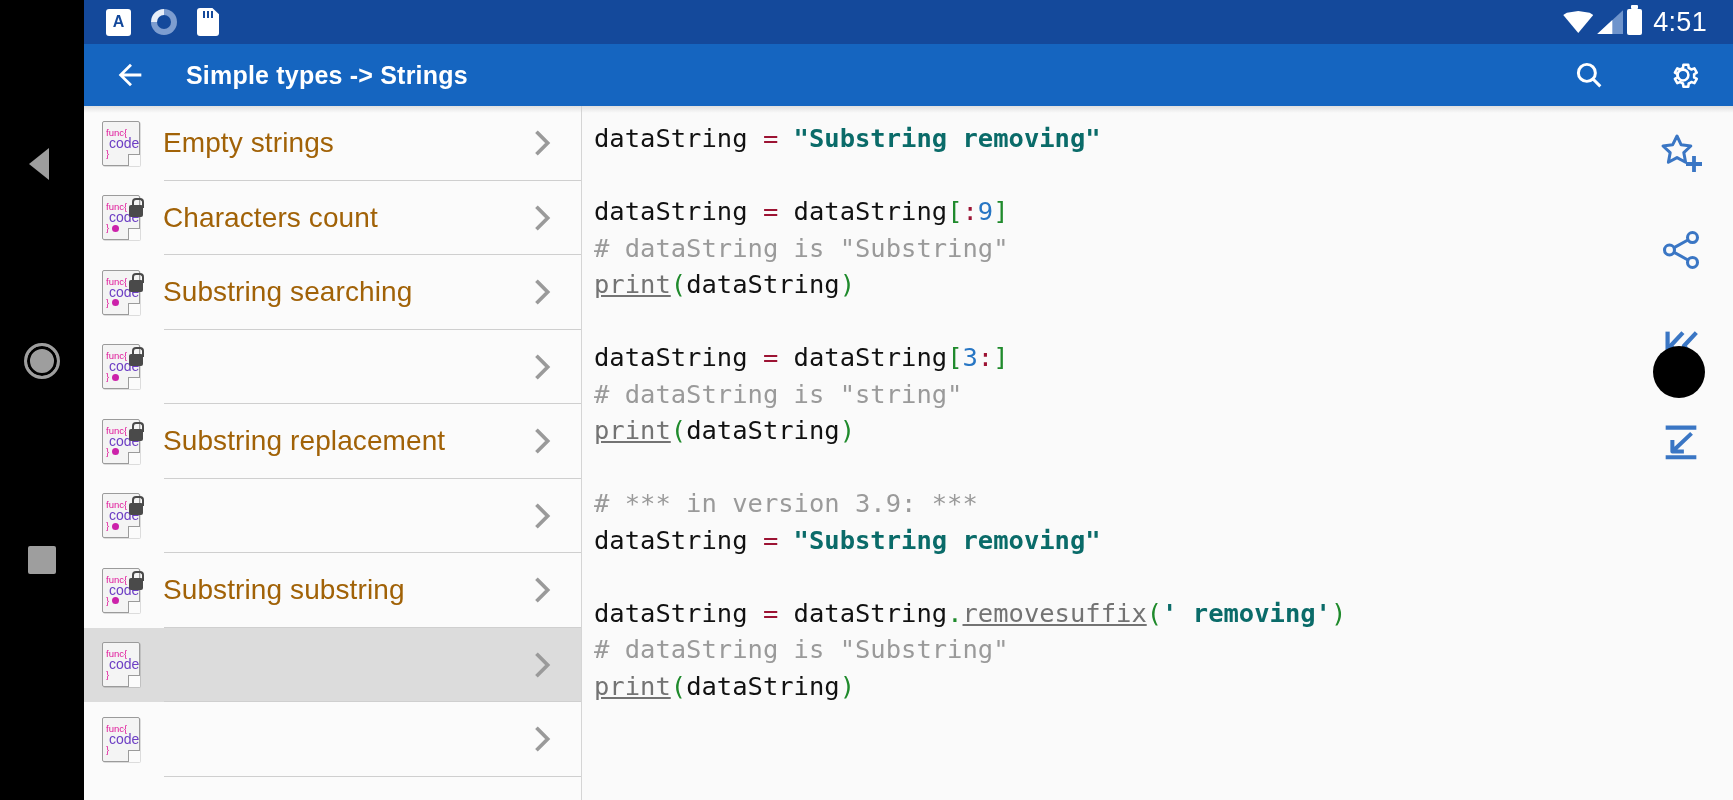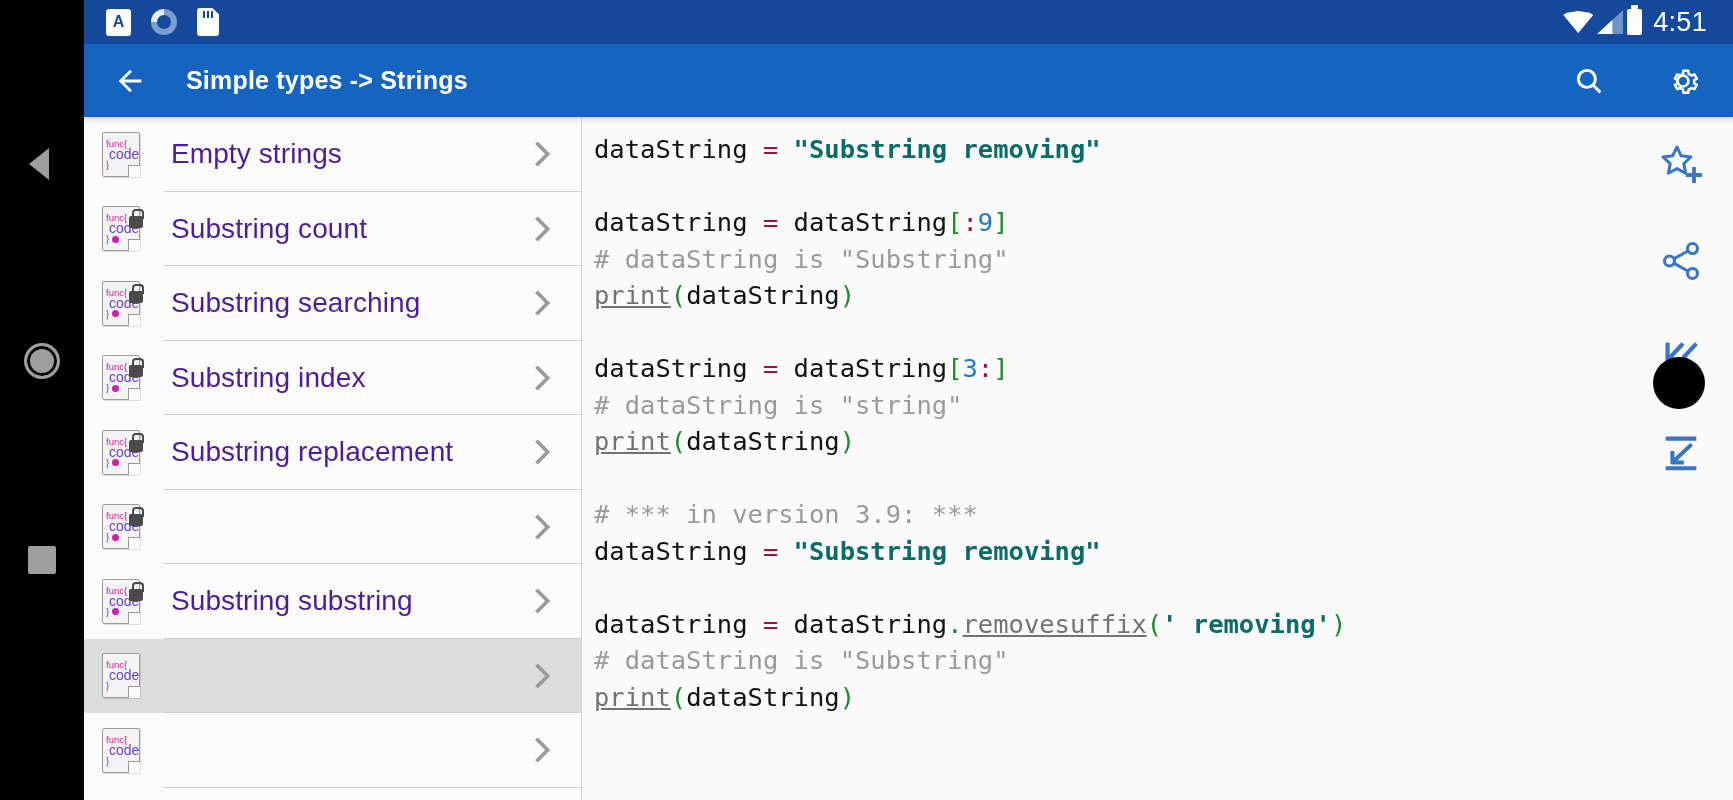--- a/index.html
+++ b/index.html
@@ -65,21 +65,21 @@
     clip-path: polygon(50% 100%, 0 18%, 12% 8%, 50% 0, 88% 8%, 100% 18%); }
   .ic-signal { width: 26px; height: 24px; position: relative; }
   .ic-signal .bg { position:absolute; inset:0; background:#6f94cc;
     clip-path: polygon(100% 0, 100% 100%, 0 100%); }
   .ic-signal .fg { position:absolute; inset:0; background:#fff;
     clip-path: polygon(58% 42%, 58% 100%, 0 100%); }
   .ic-batt { width: 15px; height: 26px; background:#fff; border-radius:2px; position:relative;}
   .ic-batt::before{content:"";position:absolute;top:-4px;left:4px;width:7px;height:4px;background:#fff;border-radius:1px;}
 
   
-  .appbar { height: 73px; background: #1565c0; display: flex; align-items: center;
+  .appbar { height: 62px; background: #1565c0; display: flex; align-items: center;
             padding: 0 22px 0 24px; color:#fff; position: relative; }
   .ab-back { width: 44px; height: 44px; display:flex;align-items:center;justify-content:center; }
   .ab-title { font-size: 25px; font-weight: bold; margin-left: 34px; letter-spacing: .2px; }
   .ab-actions { margin-left:auto; display:flex; align-items:center; gap: 50px; padding-right: 6px;}
   .ab-actions > div { width: 44px; height: 44px; display:flex;align-items:center;justify-content:center; }
 
   
   .body { position: relative; height: 694px; background:#fafafa; display:flex; }
   .body::before{content:"";position:absolute;left:0;right:0;top:0;height:7px;
     background:linear-gradient(#c9c9c9,rgba(201,201,201,0));opacity:.55;z-index:4;pointer-events:none;}
@@ -100,21 +100,21 @@
   .doc::after{content:"";position:absolute;right:-1px;bottom:-1px;width:11px;height:11px;
     background:#fbfbfb;border-left:1px solid #9b9b9b;border-top:1px solid #9b9b9b;}
   .doc .l1{font-size:9.5px;color:#e0189a;line-height:10px;font-family:"Liberation Sans",sans-serif;}
   .doc .l2{font-size:14px;color:#6d3fc4;line-height:11px;padding-left:3px;}
   .doc .l3{font-size:9.5px;color:#e0189a;line-height:10px;display:flex;align-items:center;gap:3px;}
   .doc .dot{width:7px;height:7px;border-radius:50%;background:#cc22aa;display:inline-block;}
   .lock { position:absolute; top: 10px; right: 2px; width: 14px; height: 12px;
           background:#4a4a4a; border-radius:2px; }
   .lock::before{content:"";position:absolute;top:-7px;left:3px;width:8px;height:8px;
     border:2px solid #4a4a4a;border-bottom:none;border-radius:4px 4px 0 0;}
-  .row-label { font-size: 28px; color:#4c1d95; margin-left: 26px; letter-spacing: .1px;
+  .row-label { font-size: 28px; color:#a16207; margin-left: 18px; letter-spacing: .1px;
                white-space:nowrap; }
   .chev { margin-left:auto; margin-right: 22px; color:#9a9a9a; }
 
   
   .code {
     flex: 1; position: relative; background:#fafafa; overflow:hidden;
     padding: 14px 0 0 12px;
   }
   pre.src {
     font-family: "DejaVu Sans Mono", monospace;
@@ -207,21 +207,21 @@
           </div>
           <div class="row">
             <div class="row-ic">
               <div class="doc">
                 <span class="l1">func{</span>
                 <span class="l2">code</span>
                 <span class="l3">}<i class="dot"></i></span>
               </div>
               <span class="lock"></span>
             </div>
-            <span class="row-label">Substring count</span>
+            <span class="row-label">Characters count</span>
             <svg class="chev" width="34" height="34" viewBox="0 0 24 24">
               <path fill="none" stroke="#9a9a9a" stroke-width="2.6" stroke-linecap="square" d="M9 5l7 7-7 7"></path>
             </svg>
             <span class="sep"></span>
           </div>
           <div class="row">
             <div class="row-ic">
               <div class="doc">
                 <span class="l1">func{</span>
                 <span class="l2">code</span>
@@ -237,21 +237,20 @@
           </div>
           <div class="row">
             <div class="row-ic">
               <div class="doc">
                 <span class="l1">func{</span>
                 <span class="l2">code</span>
                 <span class="l3">}<i class="dot"></i></span>
               </div>
               <span class="lock"></span>
             </div>
-            <span class="row-label">Substring index</span>
             <svg class="chev" width="34" height="34" viewBox="0 0 24 24">
               <path fill="none" stroke="#9a9a9a" stroke-width="2.6" stroke-linecap="square" d="M9 5l7 7-7 7"></path>
             </svg>
             <span class="sep"></span>
           </div>
           <div class="row">
             <div class="row-ic">
               <div class="doc">
                 <span class="l1">func{</span>
                 <span class="l2">code</span>

